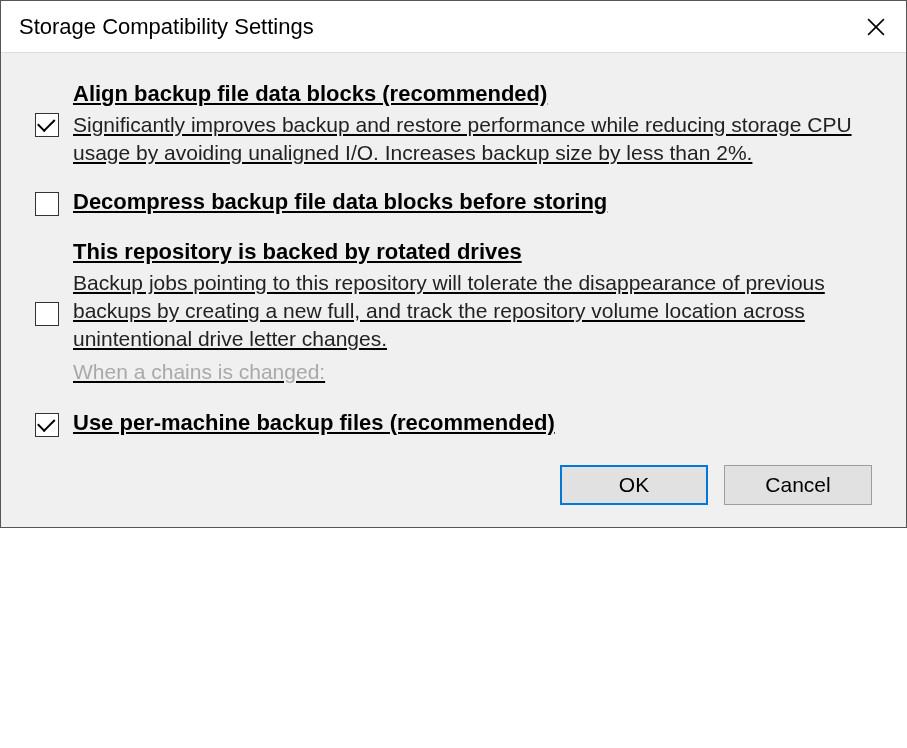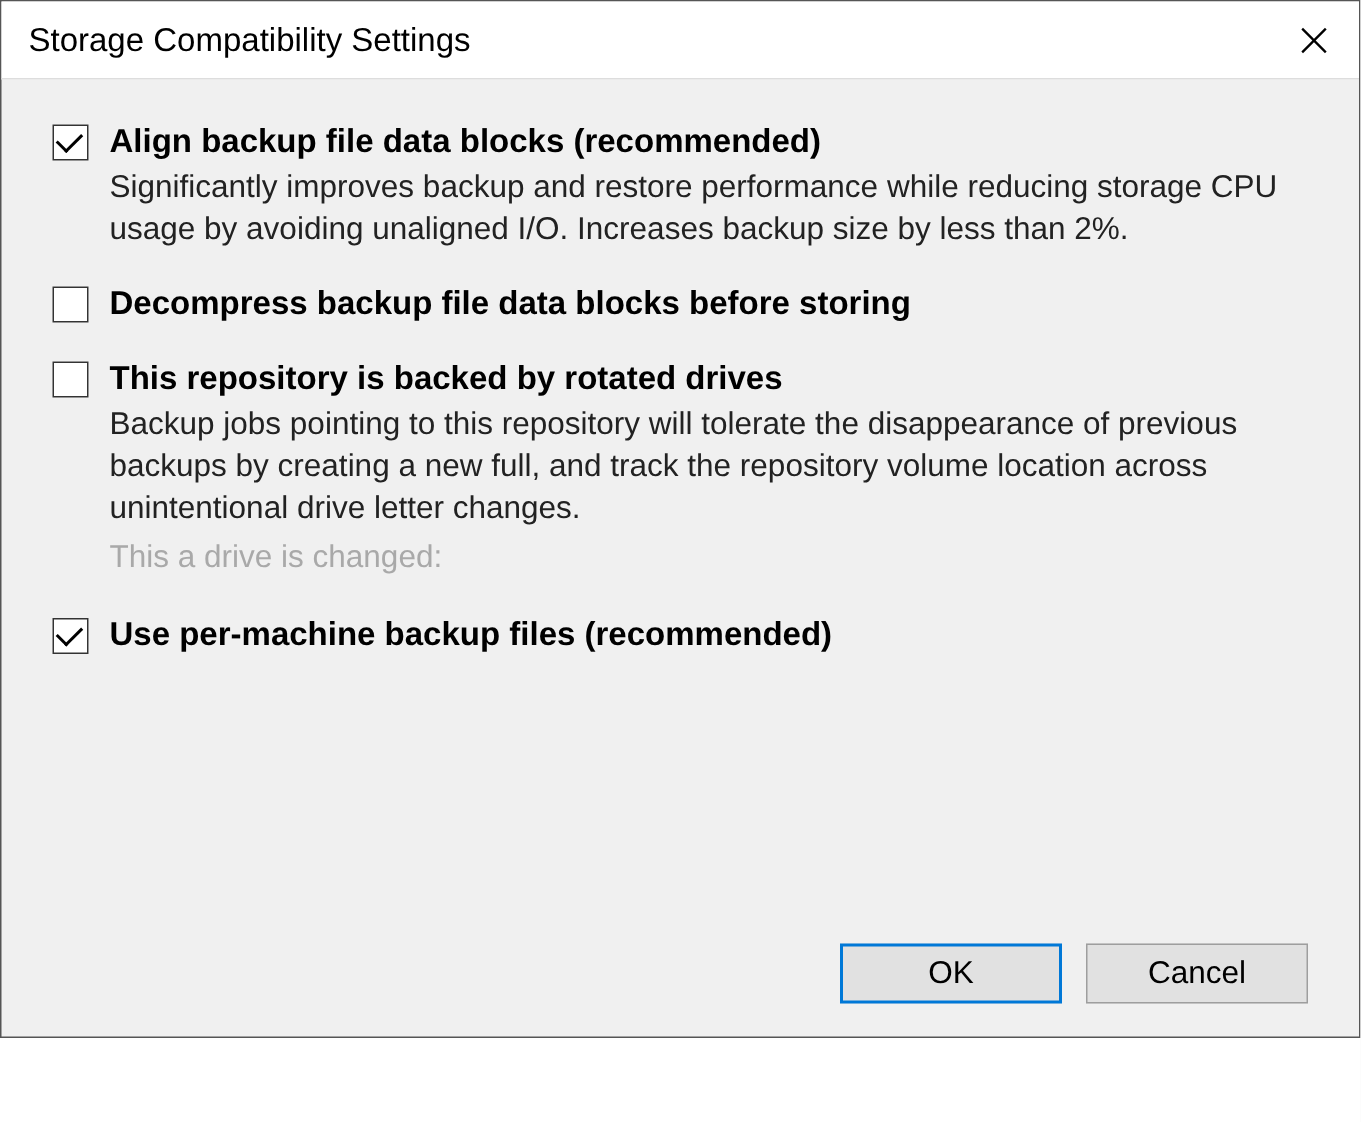--- a/index.html
+++ b/index.html
@@ -3,21 +3,21 @@
 <meta charset="utf-8">
 <style>
   * { box-sizing: border-box; }
   html, body {
     margin: 0; padding: 0;
     width: 907px; height: 748px;
     font-family: "Segoe UI", Tahoma, sans-serif;
     background: #fff;
   }
   .dialog {
-    width: 907px; height: 692px;
+    width: 907px; height: 528px;
     border: 1px solid #555;
     background: #f0f0f0;
     display: flex;
     flex-direction: column;
   }
   .titlebar {
     height: 52px;
     background: #fff;
     display: flex;
     align-items: center;
@@ -37,22 +37,23 @@
     cursor: default;
   }
   .close-btn svg { width: 18px; height: 18px; }
   .content {
     flex: 1;
     padding: 26px 34px 14px 34px;
     overflow: hidden;
   }
   .opt {
     display: flex;
-    align-items: flex-start;
+    align-items: center;
     margin-bottom: 20px;
+    text-decoration: underline;
   }
   .chk {
     width: 24px; height: 24px;
     border: 1.5px solid #333;
     background: #fff;
     margin-top: 4px;
     flex: 0 0 24px;
     display: flex; align-items: center; justify-content: center;
   }
   .chk.checked::after {
@@ -157,21 +158,21 @@
         <div class="opt-title">Decompress backup file data blocks before storing</div>
       </div>
     </div>
 
     <div class="opt">
       <div class="chk"></div>
       <div class="opt-body">
         <div class="opt-title">This repository is backed by rotated drives</div>
         <div class="opt-desc">Backup jobs pointing to this repository will tolerate the disappearance of previous backups by creating a new full, and track the repository volume location across unintentional drive letter changes.</div>
         <div class="sub">
-          <div class="sub-label">This a drive is changed:</div>
+          <div class="sub-label">When a chains is changed:</div>
         </div>
       </div>
     </div>
 
     <div class="opt" style="margin-bottom:0;">
       <div class="chk checked"></div>
       <div class="opt-body">
         <div class="opt-title">Use per-machine backup files (recommended)</div>
       </div>
     </div>

